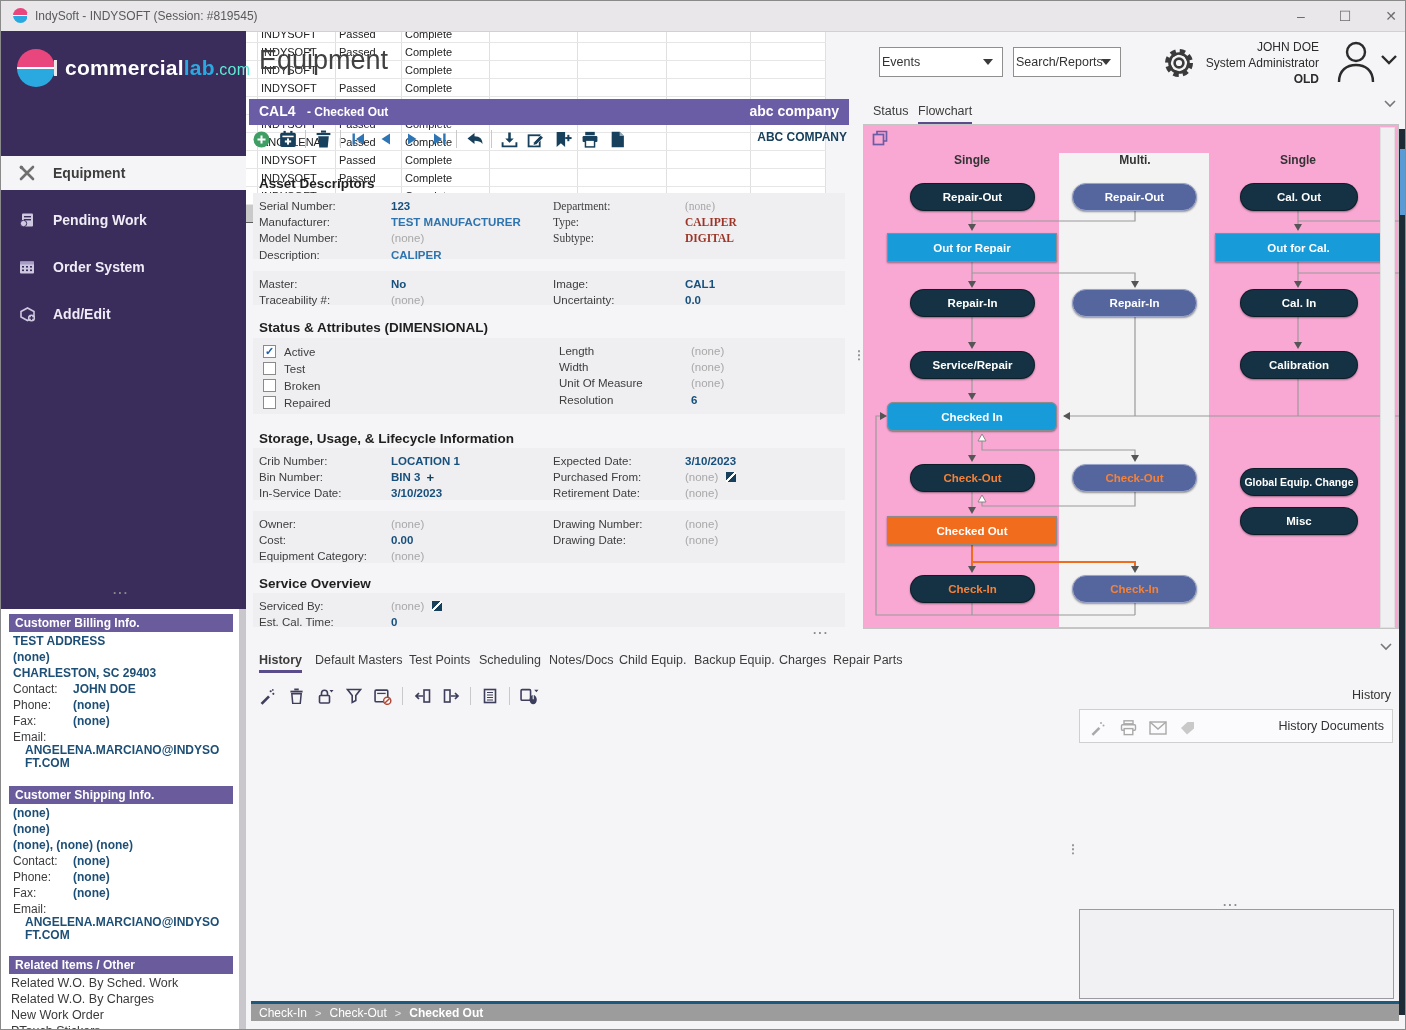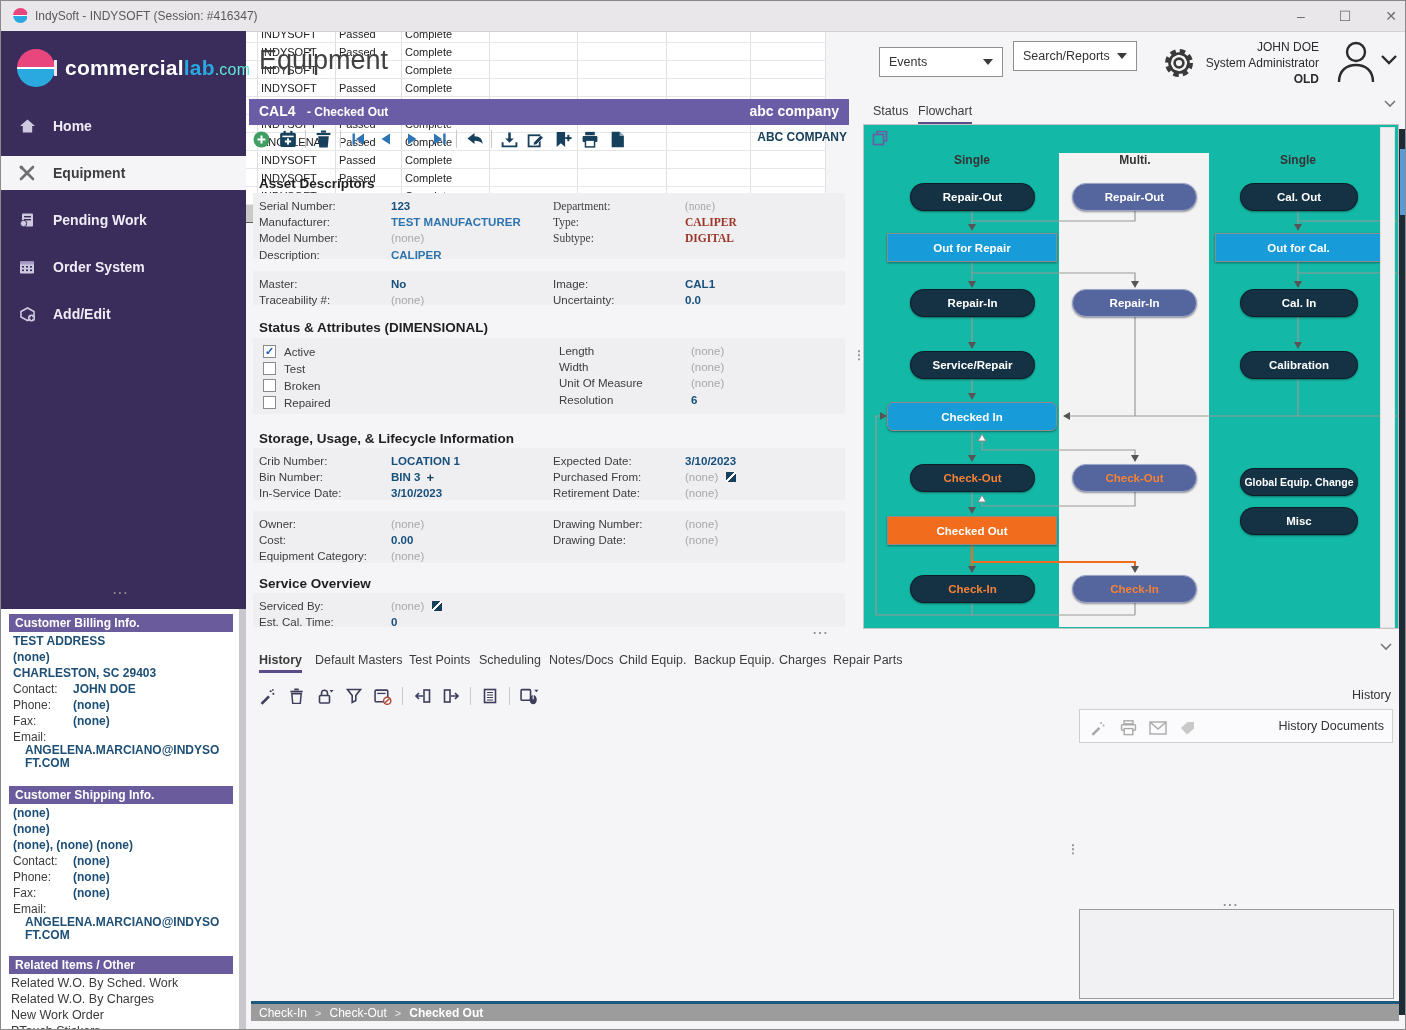--- a/index.html
+++ b/index.html
@@ -30,21 +30,21 @@
   #leftpanel{left:0;top:608px;width:238px;height:422px;background:#fff;border-right:1px solid #9a98a0;}
   #leftpanel-scroll{left:238px;top:608px;width:7px;height:422px;background:#c9c7cc;}
   .lp-head{position:absolute;left:8px;width:224px;height:18px;background:#6a5b9d;color:#fff;font-size:12px;font-weight:bold;line-height:18px;padding-left:6px;box-sizing:border-box;}
   .lp-line{position:absolute;left:12px;font-size:12px;font-weight:bold;color:#1d4f76;white-space:nowrap;}
   .lp-line .lbl{color:#3d3d3d;font-weight:normal;display:inline-block;}
   .lp-link{position:absolute;left:10px;font-size:12.5px;color:#3a3a3a;cursor:pointer;}
   .lp-email{position:absolute;left:24px;width:200px;font-size:12px;font-weight:bold;color:#1d4f76;word-break:break-all;line-height:13px;}
 
   
   #main-header-title{left:258px;top:44px;font-size:27px;color:#414141;}
-  .dropdown{position:absolute;height:30px;background:#fff;border:1px solid #8f8f8f;font-size:12.5px;color:#333;display:flex;align-items:center;padding-left:9px;box-sizing:border-box;cursor:pointer;}
+  .dropdown{position:absolute;height:30px;background:#fff;border:1px solid #8f8f8f;font-size:12.5px;color:#333;display:flex;align-items:center;padding-left:2px;box-sizing:border-box;cursor:pointer;}
   .dropdown .dd-arrow{position:absolute;right:9px;width:0;height:0;border-left:5px solid transparent;border-right:5px solid transparent;border-top:6px solid #3a3a3a;}
   #user-block{right:86px;top:38px;text-align:right;font-size:12px;color:#2b2b2b;line-height:16px;}
   #user-block .org{font-weight:bold;}
 
   
   #rec-bar{left:248px;top:98px;width:600px;height:26px;background:#6b5ca6;color:#fff;}
   #rec-bar .rid{position:absolute;left:10px;top:4px;font-size:14px;font-weight:bold;}
   #rec-bar .rstat{position:absolute;left:58px;top:6px;font-size:12px;font-weight:bold;}
   #rec-bar .rcomp{position:absolute;right:10px;top:4px;font-size:14px;font-weight:bold;}
   #rec-toolbar{left:250px;top:126px;height:24px;display:flex;align-items:center;gap:7px;}
@@ -62,21 +62,21 @@
   .v-navy{color:#17507c;} .v-blue{color:#2e74ae;} .v-muted{color:#a8a8a8;font-weight:normal;} .v-red{color:#9c3527;}
   .plus-badge{color:#17405c;font-weight:900;font-size:13px;margin-left:6px;cursor:pointer;}
   .ext-icon{width:10px;height:10px;margin-left:8px;background:linear-gradient(135deg,#17405c 44%,#fff 44%,#fff 56%,#17405c 56%);cursor:pointer;}
   .cb-row{position:absolute;display:flex;align-items:center;gap:8px;}
   .cb{width:13px;height:13px;background:#fff;border:1px solid #8a8a8a;box-sizing:border-box;font-size:11px;line-height:11px;color:#2160a8;font-weight:bold;text-align:center;cursor:pointer;}
   .cb-lb{font-size:11.5px;color:#3d3d3d;}
 
   
   .fc-tab{position:absolute;font-size:12.5px;color:#3c3c3c;cursor:pointer;padding-bottom:4px;}
   .fc-tab.sel{border-bottom:3px solid #5a4b8a;}
-  #fc-panel{left:862px;top:123px;width:536px;height:505px;background:#14b8a6;border:1px solid #c4c4c4;box-sizing:border-box;}
+  #fc-panel{left:862px;top:123px;width:536px;height:505px;background:#f9a8d4;border:1px solid #c4c4c4;box-sizing:border-box;}
   #fc-band{position:absolute;left:195px;top:28px;width:150px;height:474px;background:#f3f3f3;}
   .fc-colhead{position:absolute;top:28px;width:120px;text-align:center;font-size:12px;font-weight:bold;color:#333;}
   .pill,.frect{position:absolute;display:flex;align-items:center;justify-content:center;font-size:11.5px;font-weight:bold;color:#fff;box-sizing:border-box;box-shadow:0 1px 2px rgba(0,0,0,.4);cursor:pointer;}
   .pill{height:28px;border-radius:14px;border:1px solid rgba(0,0,0,.4);}
   .pill.dark{background:#143243;}
   .pill.slate{background:#55669e;border:1px solid #9aa5cb;}
   .frect{height:29px;background:#189cd9;border:1px solid #8c8c8c;}
   .frect.orange{background:#f26c1d;}
   .ot{color:#f58238;}
   #fc-scroll-track{position:absolute;right:3px;top:2px;width:13px;height:499px;background:#f0eff2;border:1px solid #e0e0e0;}
@@ -112,38 +112,32 @@
   svg{display:block;}
   .chev{cursor:pointer;}
 </style>
 </head>
 <body>
 
 <div id="screen">
 
   <div class="abs" id="titlebar">
     <div class="abs logo-mark" style="left:12px;top:7px;width:15px;height:15px;"></div>
-    <span class="ttxt">IndySoft - INDYSOFT (Session: #416347)</span>
+    <span class="ttxt">IndySoft - INDYSOFT (Session: #819545)</span>
     <div id="win-controls">
       <span>–</span>
       <span>☐</span>
       <span>✕</span>
     </div>
   </div>
 
   <div class="abs" id="sidebar">
     <div id="side-logo">
       <span class="logo-mark abs" style="position:relative;width:38px;height:38px;display:inline-block;"></span>
       <span class="logo-word"><span>commercial</span><span class="lab">lab</span><span class="com">.com</span></span>
-    </div>
-    <div class="nav-item" style="top:78px;">
-      <svg width="17" height="16" viewBox="0 0 17 16">
-          <path d="M1 8 L8.5 1.5 16 8 H13.2 V14.5 H3.8 V8z" fill="#cfc9e0"></path>
-        </svg>
-      <span class="nv-label">Home</span>
     </div>
     <div class="nav-item sel" style="top:125px;">
       <svg width="17" height="16" viewBox="0 0 17 16">
           <path d="M2 2 L14 14 M14 2 L2 14" stroke="#6f6f6f" stroke-width="2.6" stroke-linecap="round" fill="none"></path>
           <circle cx="2.5" cy="2.5" r="1.8" fill="#6f6f6f"></circle>
         </svg>
       <span class="nv-label">Equipment</span>
     </div>
     <div class="nav-item" style="top:172px;">
       <svg width="16" height="16" viewBox="0 0 16 16">
@@ -207,21 +201,21 @@
     <div class="lp-link" style="top:399px;">New Work Order</div>
     <div class="lp-link" style="top:415px;">PTouch Stickers</div>
   </div>
   <div class="abs" id="leftpanel-scroll"></div>
 
   <div class="abs" id="main-header-title">Equipment</div>
   <div class="dropdown" style="left:878px;top:46px;width:124px;">
     <span>Events</span>
       <span class="dd-arrow"></span>
   </div>
-  <div class="dropdown" style="left:1012px;top:40px;width:124px;">
+  <div class="dropdown" style="left:1012px;top:46px;width:108px;">
     <span>Search/Reports</span>
       <span class="dd-arrow"></span>
   </div>
   <div class="abs" style="left:1160px;top:44px;">
     <svg width="36" height="36" viewBox="0 0 36 36">
       <circle cx="18" cy="18" r="11" fill="none" stroke="#3a3a3a" stroke-width="6" stroke-dasharray="5 3.7"></circle>
       <circle cx="18" cy="18" r="9.5" fill="none" stroke="#3a3a3a" stroke-width="2.6"></circle>
       <circle cx="18" cy="18" r="4.4" fill="none" stroke="#3a3a3a" stroke-width="2.6"></circle>
     </svg>
   </div>

